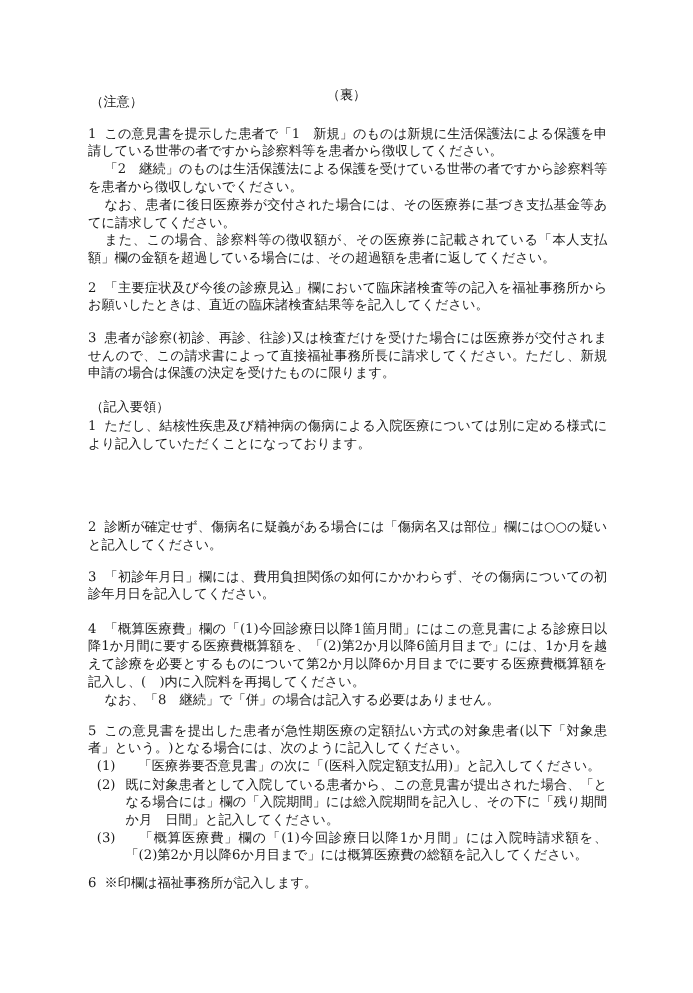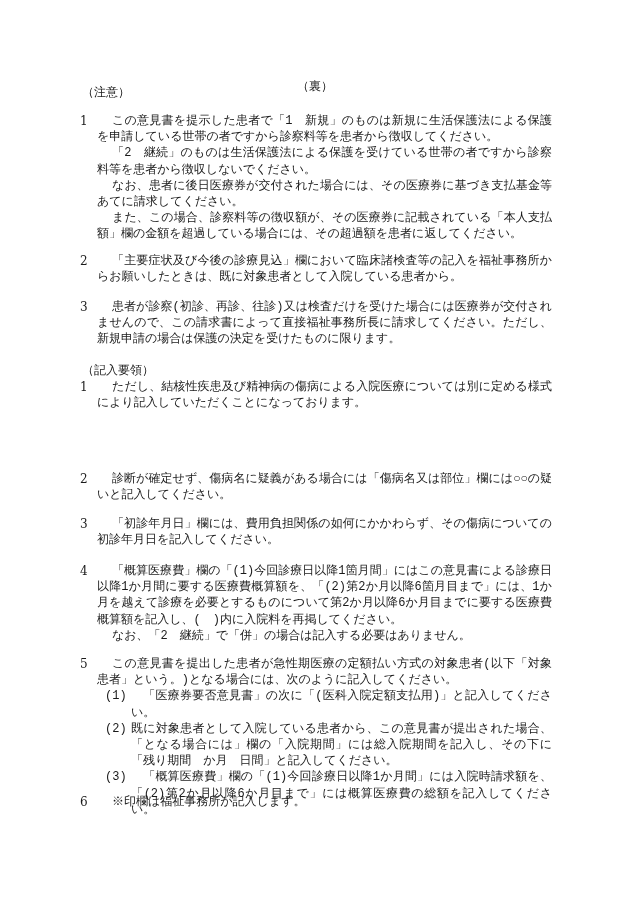--- a/index.html
+++ b/index.html
@@ -6,21 +6,21 @@
   body {
     width: 630px; height: 903px; position: relative; overflow: hidden;
     font-family: "DejaVu Serif", "Liberation Serif", serif;
     color: #1a1a1a; font-size: 12px; line-height: 16.2px;
   }
   .page { position: absolute; left: 0; top: 0; width: 630px; height: 903px; }
   .title { position: absolute; top: 78px; left: 0; width: 630px; text-align: center; }
   .section-head { position: absolute; left: 82px; }
   .item { position: absolute; left: 80px; width: 472px; }
   .item .num { position: absolute; left: 0; top: 0; width: 16px; }
-  .item .body { margin-left: 17px; font-family: Liberation Mono, monospace; }
+  .item .body { margin-left: 0; }
   .item p { margin: 0; text-align: justify; text-align-last: left; }
   .item p.first { text-indent: 15px; }
   .item p.indent { text-indent: 15px; }
   .sub { position: relative; margin-left: 8px; }
   .sub .snum { position: absolute; left: 0; top: 0; }
   .sub p { margin: 0 0 0 26px; }
 </style>
 </head>
 <body>
 
@@ -36,21 +36,21 @@
       <p class="first">この意見書を提示した患者で「1　新規」のものは新規に生活保護法による保護を申請している世帯の者ですから診察料等を患者から徴収してください。</p>
       <p class="indent">「2　継続」のものは生活保護法による保護を受けている世帯の者ですから診察料等を患者から徴収しないでください。</p>
       <p class="indent">なお、患者に後日医療券が交付された場合には、その医療券に基づき支払基金等あてに請求してください。</p>
       <p class="indent">また、この場合、診察料等の徴収額が、その医療券に記載されている「本人支払額」欄の金額を超過している場合には、その超過額を患者に返してください。</p>
     </div>
   </div>
 
   <div class="item" style="top:253px;">
     <span class="num">2</span>
     <div class="body">
-      <p class="first">「主要症状及び今後の診療見込」欄において臨床諸検査等の記入を福祉事務所からお願いしたときは、既に対象患者として入院している患者から。</p>
+      <p class="first">「主要症状及び今後の診療見込」欄において臨床諸検査等の記入を福祉事務所からお願いしたときは、直近の臨床諸検査結果等を記入してください。</p>
     </div>
   </div>
 
   <div class="item" style="top:299px;">
     <span class="num">3</span>
     <div class="body">
       <p class="first">患者が診察(初診、再診、往診)又は検査だけを受けた場合には医療券が交付されませんので、この請求書によって直接福祉事務所長に請求してください。ただし、新規申請の場合は保護の決定を受けたものに限ります。</p>
     </div>
   </div>
 
@@ -74,21 +74,21 @@
     <span class="num">3</span>
     <div class="body">
       <p class="first">「初診年月日」欄には、費用負担関係の如何にかかわらず、その傷病についての初診年月日を記入してください。</p>
     </div>
   </div>
 
   <div class="item" style="top:563px;">
     <span class="num">4</span>
     <div class="body">
       <p class="first">「概算医療費」欄の「(1)今回診療日以降1箇月間」にはこの意見書による診療日以降1か月間に要する医療費概算額を、「(2)第2か月以降6箇月目まで」には、1か月を越えて診療を必要とするものについて第2か月以降6か月目までに要する医療費概算額を記入し、(　)内に入院料を再掲してください。</p>
-      <p class="indent">なお、「2　継続」で「併」の場合は記入する必要はありません。</p>
+      <p class="indent">なお、「8　継続」で「併」の場合は記入する必要はありません。</p>
     </div>
   </div>
 
   <div class="item" style="top:656px;">
     <span class="num">5</span>
     <div class="body">
       <p class="first">この意見書を提出した患者が急性期医療の定額払い方式の対象患者(以下「対象患者」という。)となる場合には、次のように記入してください。</p>
       <div class="sub">
         <span class="snum">(1)</span>
         <p>　「医療券要否意見書」の次に「(医科入院定額支払用)」と記入してください。</p>

